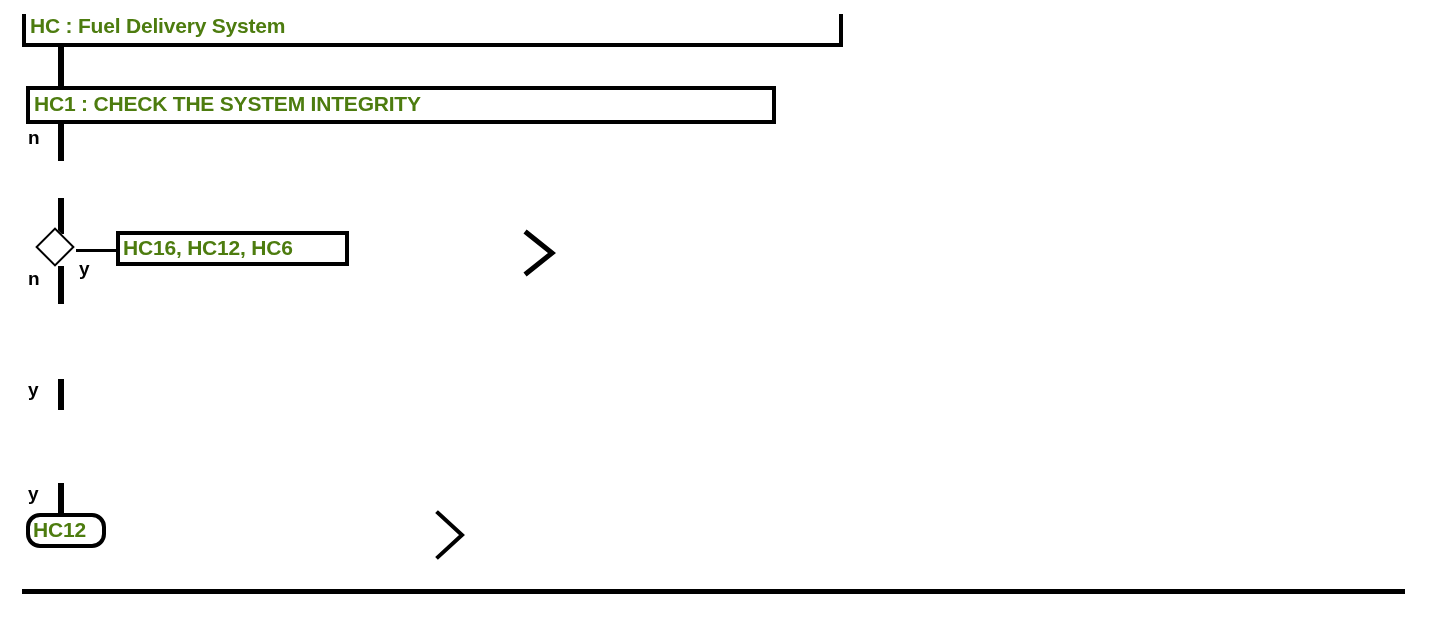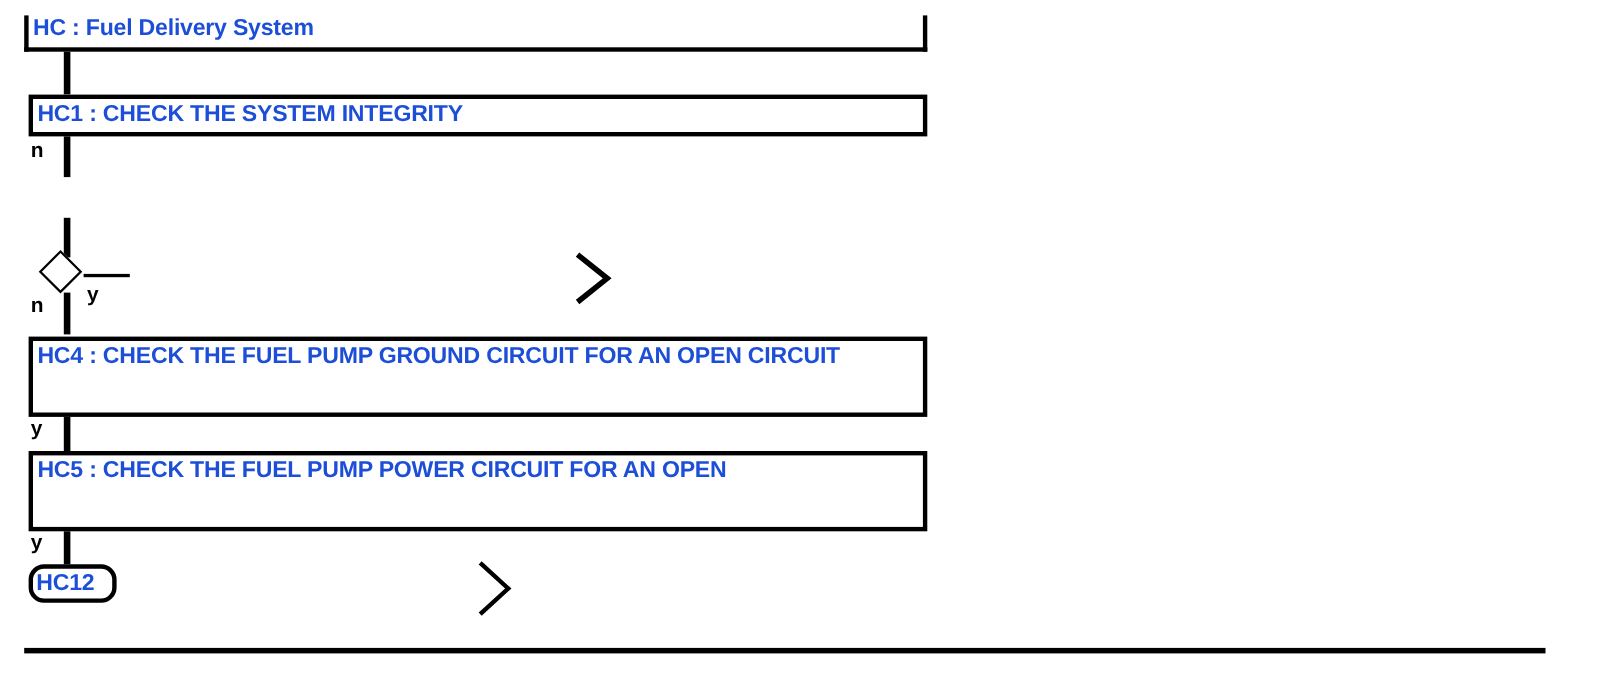--- a/index.html
+++ b/index.html
@@ -55,21 +55,21 @@
     background: #ffffff;
   }
 
   
   .node-text {
     font-family: "Liberation Sans", sans-serif;
     font-weight: bold;
     font-size: 21px;
     line-height: 26px;
     letter-spacing: -0.2px;
-    color: #1d4ed8;
+    color: #4d7c0f;
     white-space: pre-wrap;
     display: block;
   }
   .node-root .node-text {
     position: absolute;
     left: 4px;
     top: -1px;
     width: 810px;
   }
   .node-process .node-text {
@@ -132,55 +132,52 @@
 <body>
 
 <div id="diagram-canvas">
 
   <div class="node-root">
     <span class="node-text">HC : Fuel Delivery System</span>
   </div>
 
   <div class="conn-v abs" style="left:58px; top:47px; height:39px;"></div>
 
-  <div class="node-process" style="left:26px; top:86px; width:817px; height:38px;padding-left:41px;">
+  <div class="node-process" style="left:26px; top:86px; width:750px; height:38px;padding-left:41px;">
     <span class="node-text">HC1 : CHECK THE SYSTEM INTEGRITY</span>
   </div>
 
   <div class="conn-v abs" style="left:58px; top:124px; height:37px;"></div>
   <div class="branch-label" style="left:28px; top:128px;">n</div>
 
 
   <div class="conn-v abs" style="left:58px; top:198px; height:36px;"></div>
 
   <div class="node-decision" style="left:41px; top:233px;"></div>
 
   <div class="conn-h abs" style="left:76px; top:249px; width:42px;"></div>
   <div class="branch-label" style="left:79px; top:259px;">y</div>
 
+  <div class="node-ref" style="left:116px; top:231px; width:233px; height:35px;">
+    <span class="node-text">HC16, HC12, HC6</span>
+  </div>
 
   <div class="chevron" style="left:522px; top:228px;">
     <svg width="40" height="50" viewBox="0 0 40 50" aria-hidden="true">
       <polyline points="5,5 30,25 5,45" fill="none" stroke="#000000" stroke-width="5" stroke-linecap="square" stroke-linejoin="miter"></polyline>
     </svg>
   </div>
 
   <div class="conn-v abs" style="left:58px; top:266px; height:38px;"></div>
   <div class="branch-label" style="left:28px; top:269px;">n</div>
 
-  <div class="node-process" style="left:26px; top:306px; width:817px; height:73px;">
-    <span class="node-text">HC4 : CHECK THE FUEL PUMP GROUND CIRCUIT FOR AN OPEN CIRCUIT</span>
-  </div>
 
   <div class="conn-v abs" style="left:58px; top:379px; height:31px;"></div>
   <div class="branch-label" style="left:28px; top:380px;">y</div>
 
-  <div class="node-process" style="left:26px; top:410px; width:817px; height:73px;">
-    <span class="node-text">HC5 : CHECK THE FUEL PUMP POWER CIRCUIT FOR AN OPEN</span>
-  </div>
 
   <div class="conn-v abs" style="left:58px; top:483px; height:30px;"></div>
   <div class="branch-label" style="left:28px; top:484px;">y</div>
 
   <div class="node-ref" style="left:26px; top:513px; width:80px; height:35px;border-radius:14px;">
     <span class="node-text">HC12</span>
   </div>
 
   <div class="chevron" style="left:433px; top:508px;">
     <svg width="40" height="54" viewBox="0 0 40 54" aria-hidden="true">

